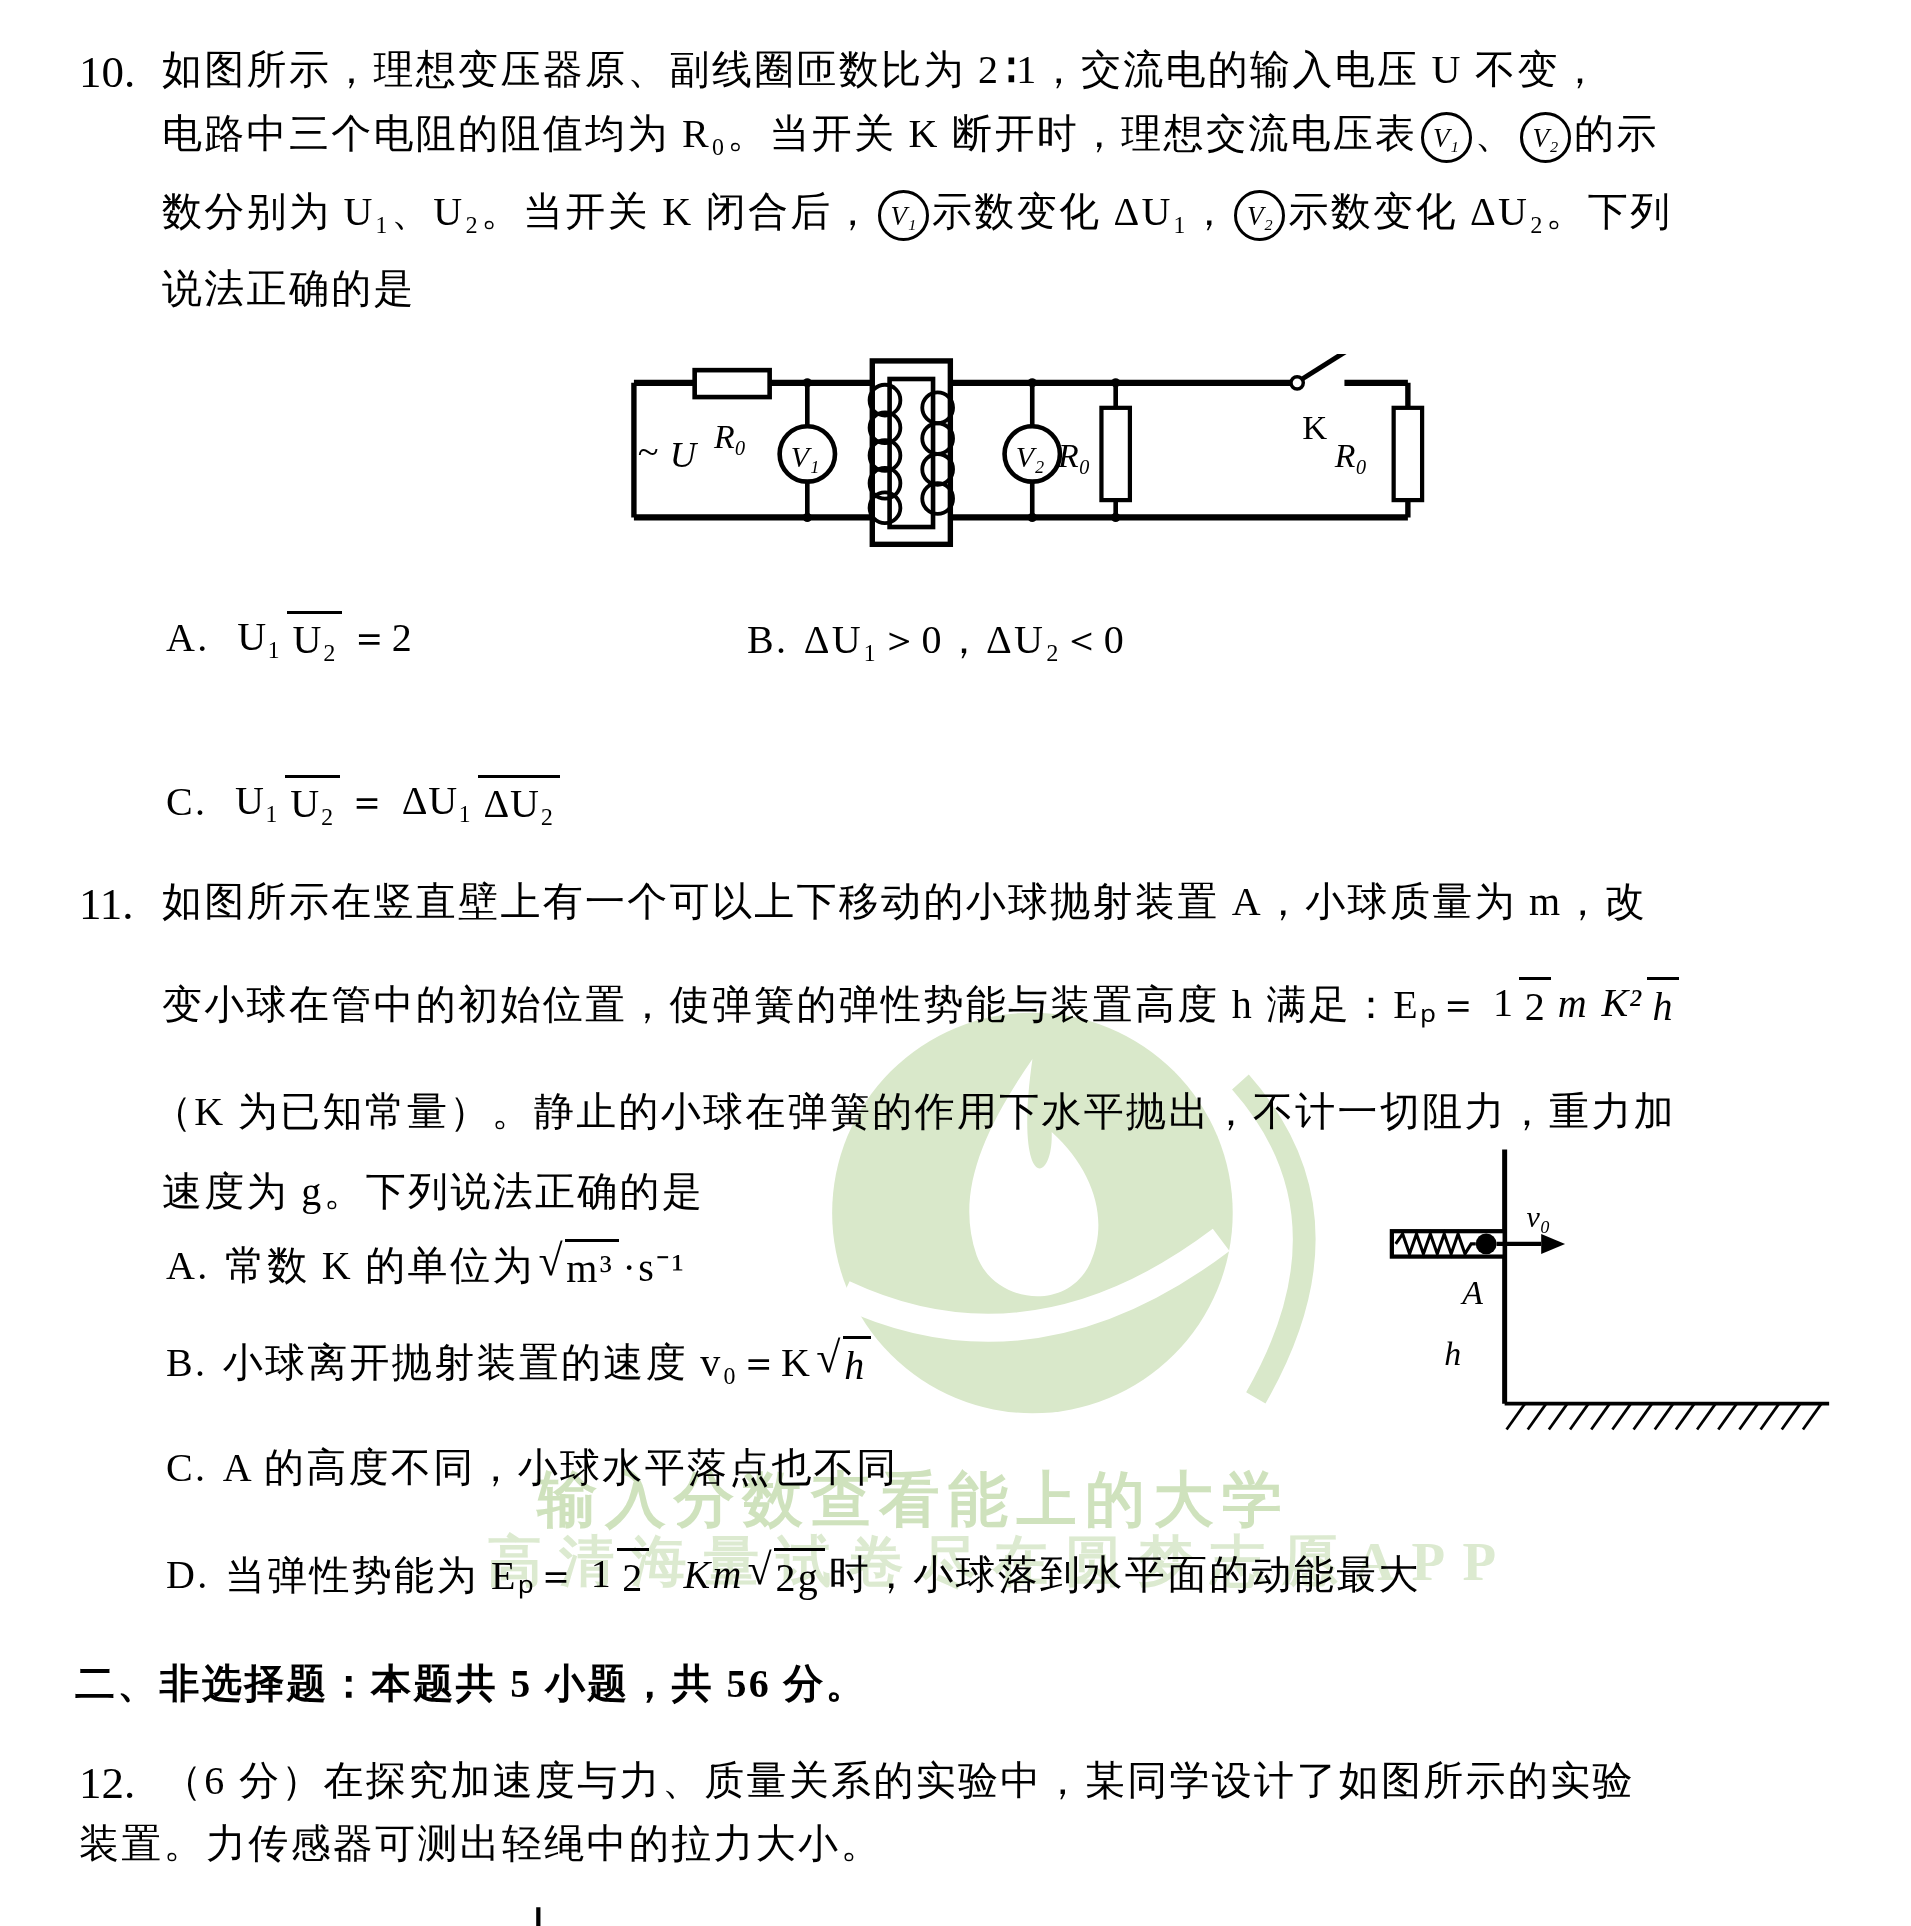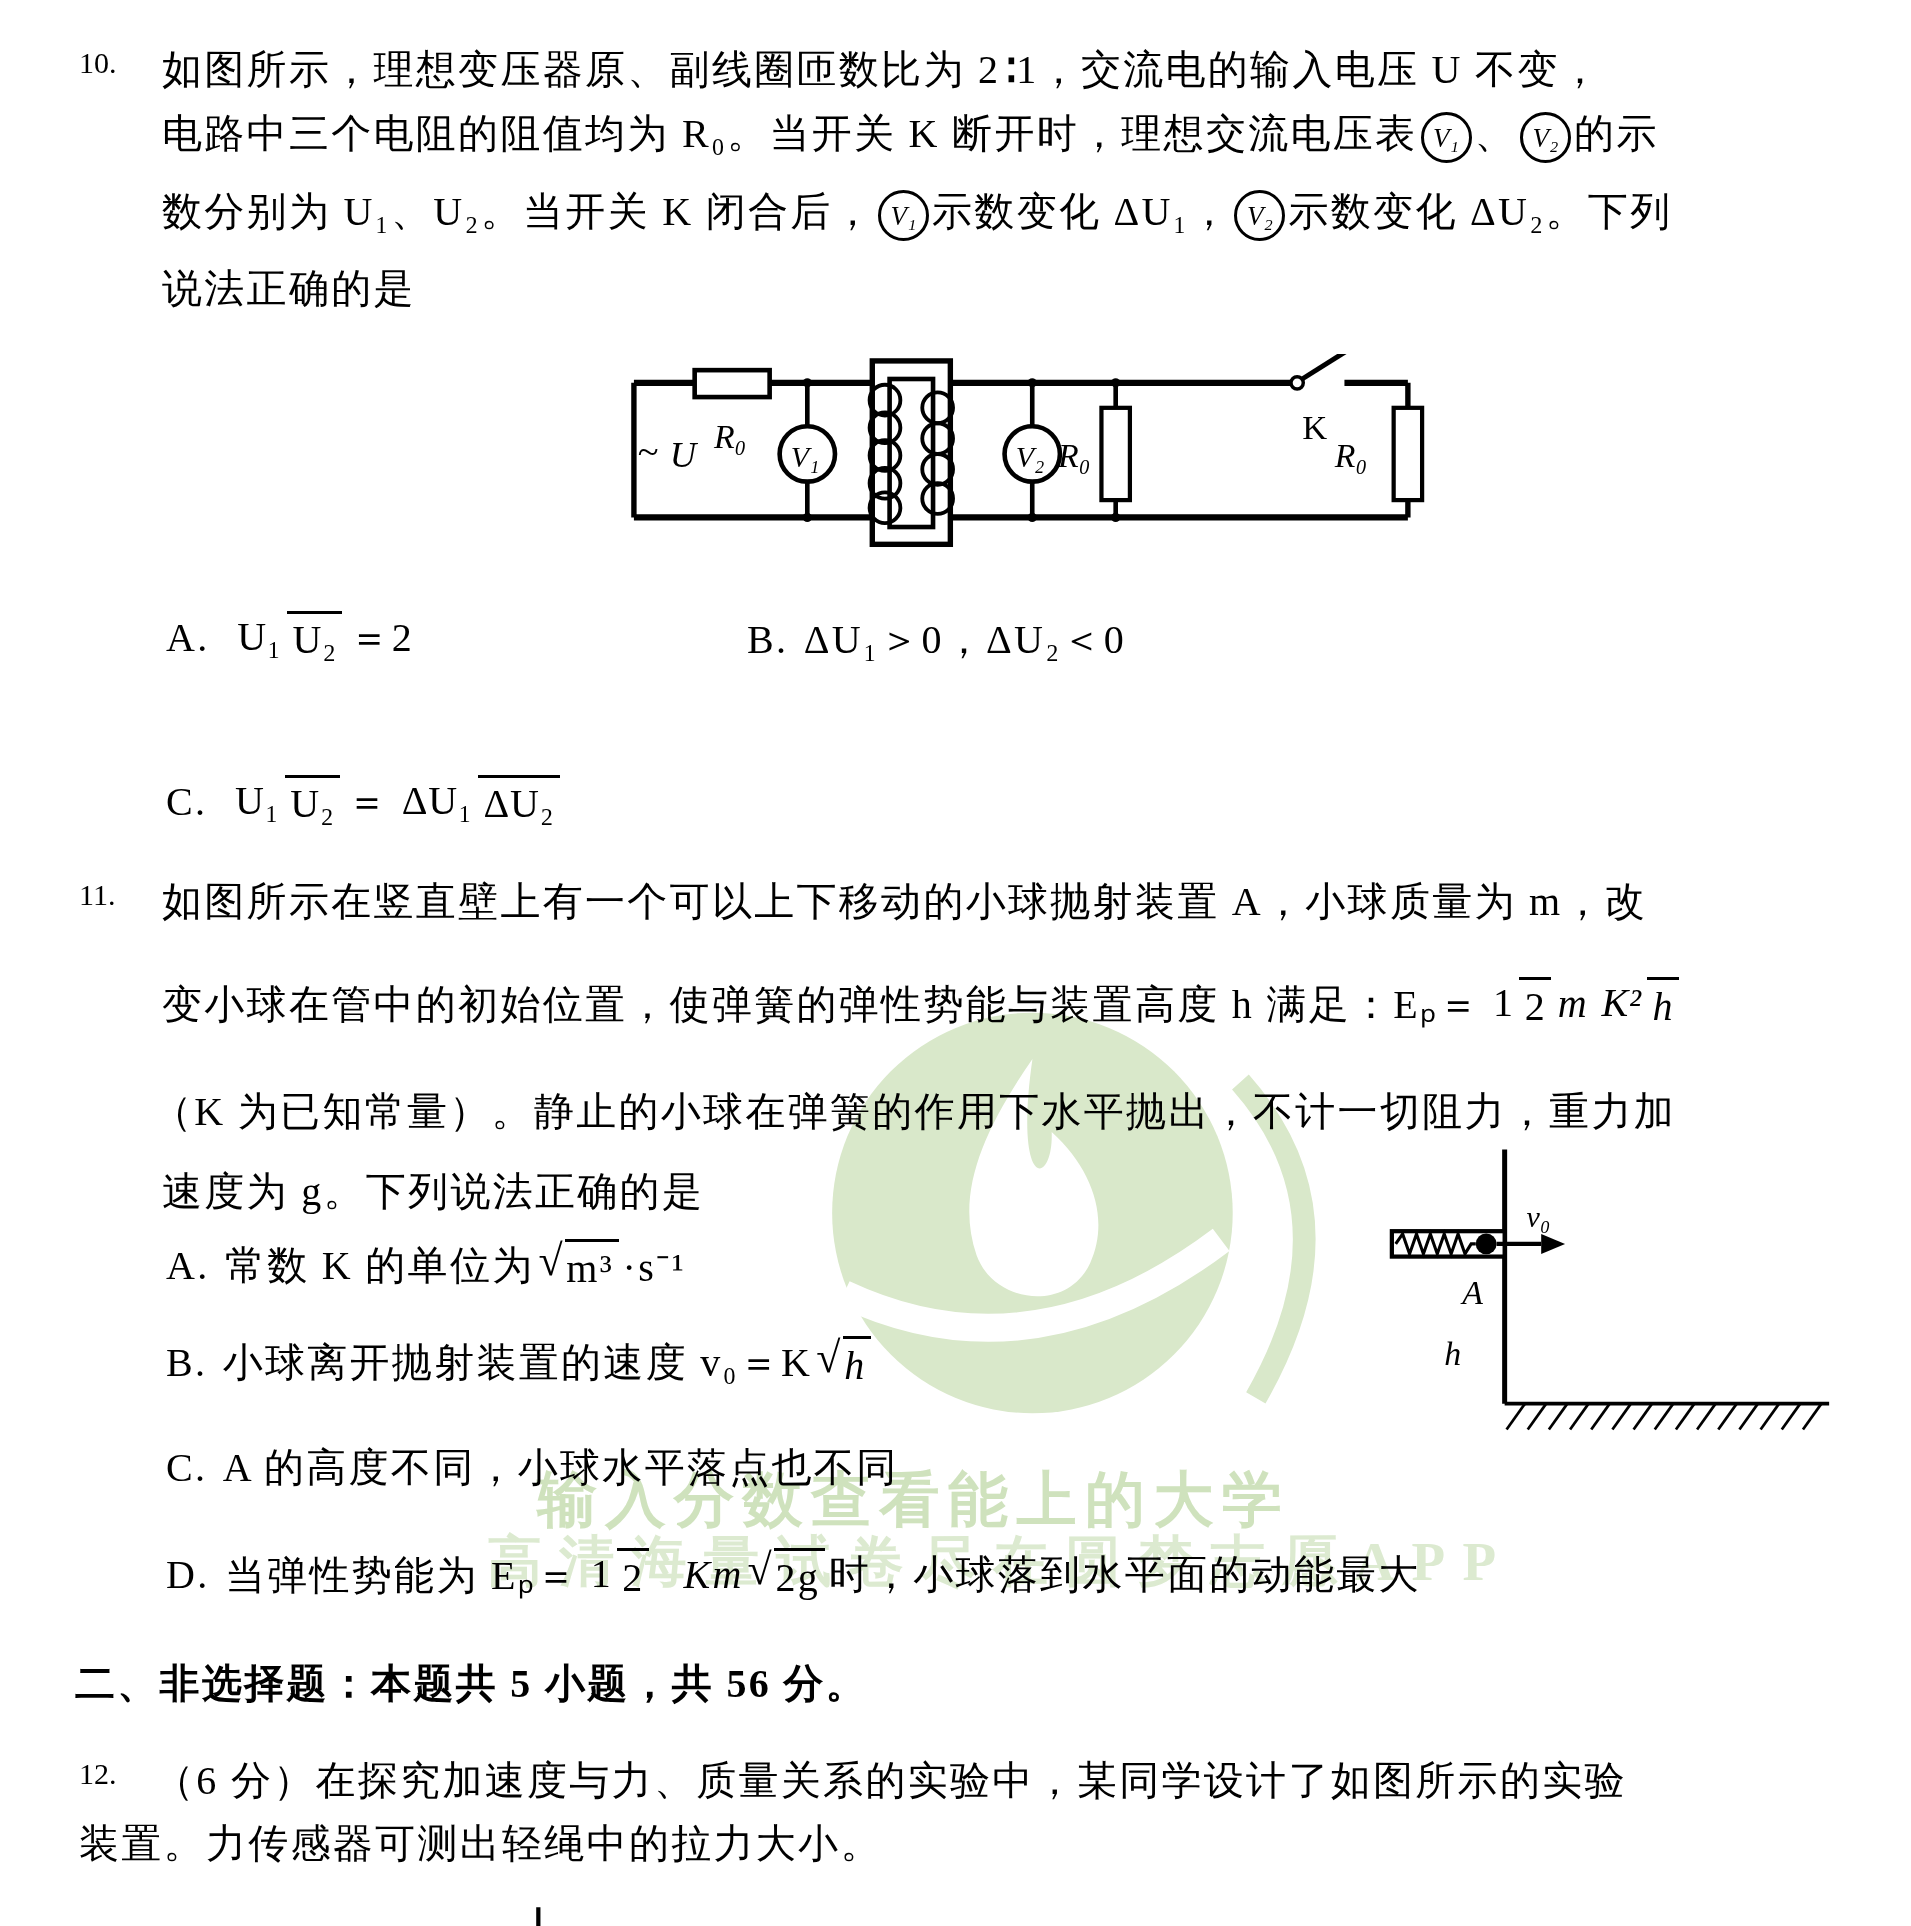--- a/index.html
+++ b/index.html
@@ -4,21 +4,21 @@
 <style>
   html,body { margin:0; padding:0; }
   body { width:1911px; height:2703px; }
   .page {
     position:relative; width:1911px; height:2703px;
     background:#ffffff; overflow:hidden;
     font-family:"Liberation Serif", serif; color:#000;
   }
   .ln { position:absolute; white-space:nowrap; font-size:40px; letter-spacing:2.3px; line-height:1.2; z-index:2; }
   .row { position:absolute; display:flex; align-items:center; white-space:nowrap; font-size:40px; letter-spacing:2.3px; z-index:2; }
-  .qno { position:absolute; white-space:nowrap; font-size:30px; z-index:2; }
+  .qno { position:absolute; white-space:nowrap; font-size:45px; z-index:2; }
   .bold { font-weight:bold; }
   .circleV {
     display:inline-flex; align-items:center; justify-content:center;
     width:45px; height:45px; border:3.1px solid #000; border-radius:50%;
     font-size:27px; letter-spacing:0; vertical-align:middle; margin:0 3.1px; font-style:italic;
   }
   .frac { display:inline-flex; flex-direction:row; align-items:center; margin:0 7px; letter-spacing:0.8px; }
   .frac .fn { padding:0 5.4px 1.5px; }
   .frac .fd { border-top:3.1px solid #000; padding:2.3px 5.4px 0; }
   .sq { display:inline-flex; align-items:flex-start; margin:0 3.9px; }
@@ -214,21 +214,21 @@
         <line x1="4563" y1="3645" x2="4515" y2="3712"></line>
       <line x1="4618" y1="3645" x2="4570" y2="3712"></line>
         <line x1="4673" y1="3645" x2="4625" y2="3712"></line>
       <line x1="4728" y1="3645" x2="4680" y2="3712"></line>
     </g>
   </svg>
 
   <div class="ln bold" style="left:75px; top:1660px;">二、非选择题：本题共 5 小题，共 56 分。</div>
 
   <div class="qno" style="left:79px; top:1757px;">12.</div>
-  <div class="ln" style="left:154px; top:1757px;">（6 分）在探究加速度与力、质量关系的实验中，某同学设计了如图所示的实验</div>
+  <div class="ln" style="left:162px; top:1757px;">（6 分）在探究加速度与力、质量关系的实验中，某同学设计了如图所示的实验</div>
   <div class="ln" style="left:79px; top:1820px;">装置。力传感器可测出轻绳中的拉力大小。</div>
 
   <svg class="figsvg" style="left:482px; top:1888px;" width="971" height="408" viewBox="1250 4900 2520 1060">
 
     <line x1="1395" y1="4950" x2="1395" y2="5435" stroke="#000" stroke-width="11"></line>
     <g stroke="#000" stroke-width="7">
       <line x1="1343" y1="5070" x2="1395" y2="5010"></line>
         <line x1="1343" y1="5132" x2="1395" y2="5072"></line>
       <line x1="1343" y1="5194" x2="1395" y2="5134"></line>
         <line x1="1343" y1="5256" x2="1395" y2="5196"></line>

